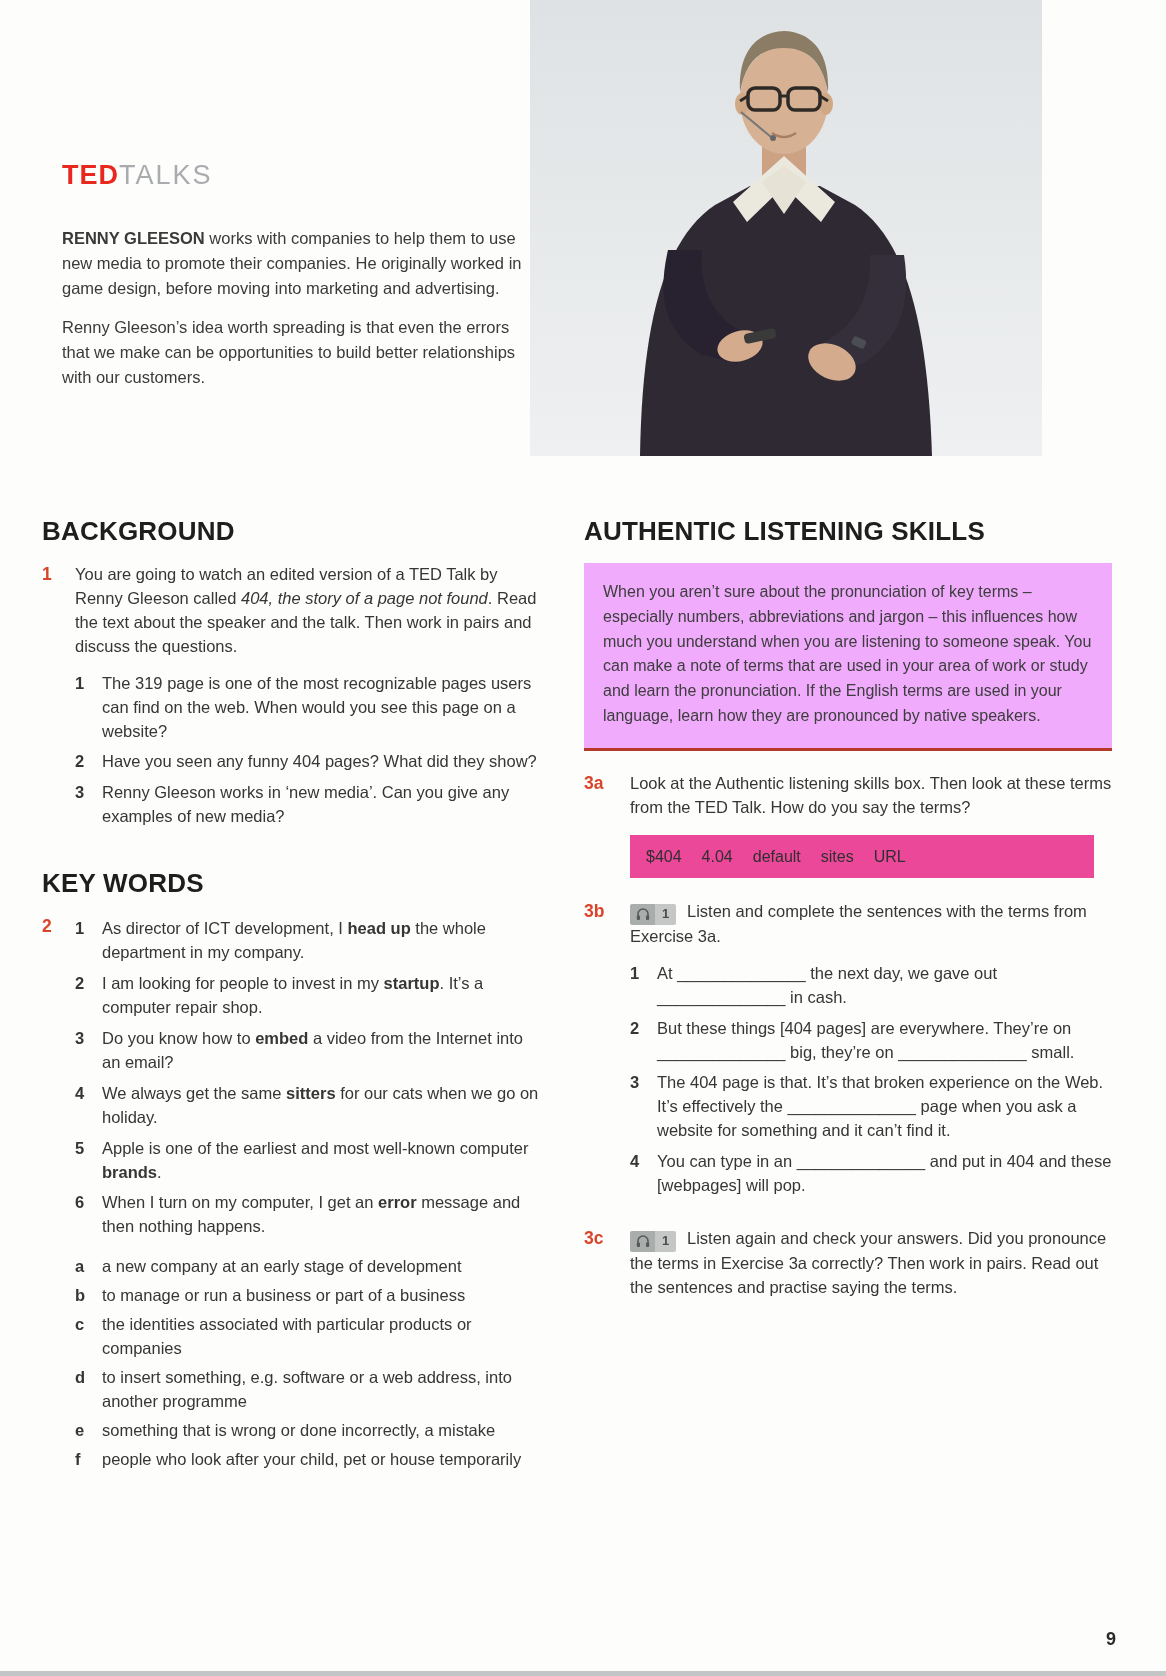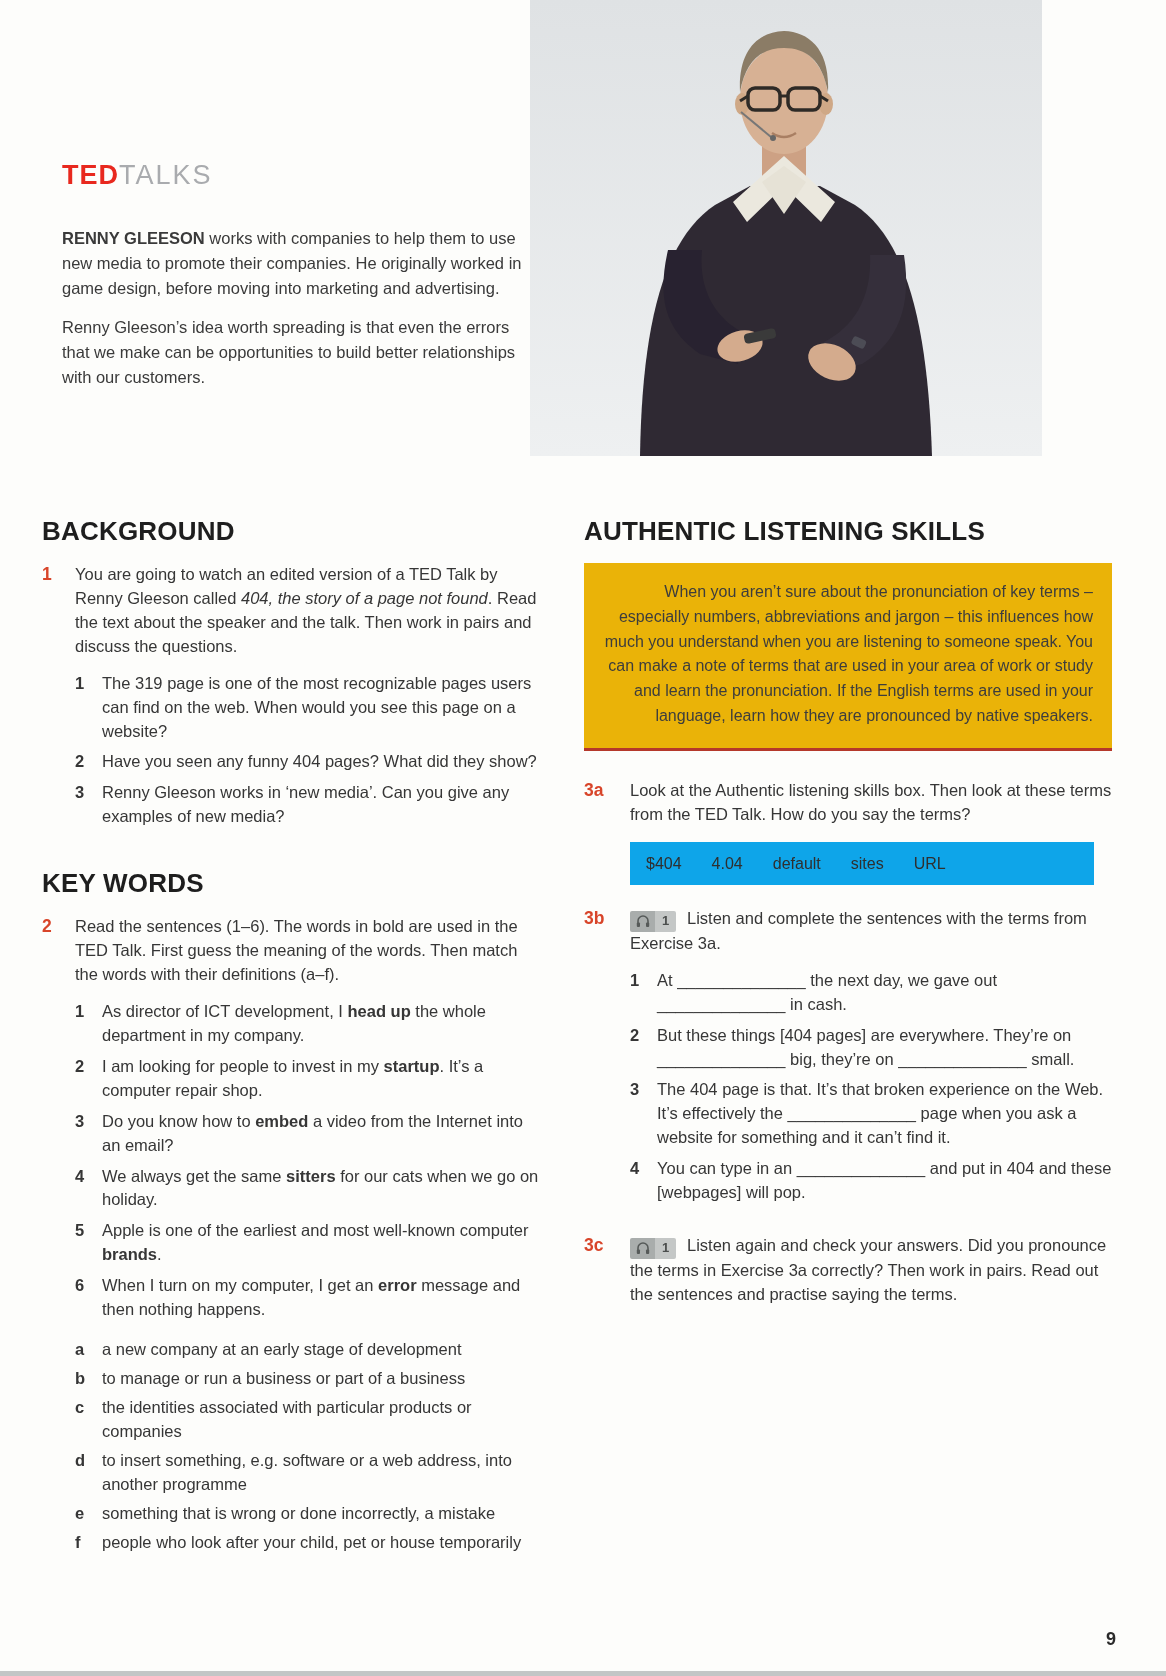--- a/index.html
+++ b/index.html
@@ -24,45 +24,44 @@
 
   
   .col-left  { position:absolute; left:42px;  top:516px; width:502px; }
   .col-right { position:absolute; left:584px; top:516px; width:528px; }
 
   .section-title { font-size:26px; font-weight:bold; color:#1e1e1e; letter-spacing:0.2px; margin:0 0 16px; }
   .section-title.spaced { margin-top:32px; }
   .section-subtitle { font-size:19px; color:#cf3a20; margin:-10px 0 18px; }
 
   .skills-box {
-    background:#eab308; border-bottom:3px solid #b5382b;
+    background:#f0abfc; border-bottom:3px solid #b5382b;
     padding:17px 19px 19px; font-size:16px; line-height:1.55; color:#3d3d3d;
-    margin-bottom:28px;
-    text-align:right;
+    margin-bottom:21px;
   }
 
   .exercise { display:flex; margin-bottom:22px; }
   .ex-num { flex:0 0 33px; color:#d8452a; font-weight:bold; font-size:17.5px; padding-top:1px; }
   .ex-num.wide { flex:0 0 46px; }
   .ex-body { flex:1; font-size:16.5px; line-height:1.45; color:#363636; }
   .ex-body .intro { margin-bottom:13px; }
 
   .sublist { margin-top:2px; }
   .sub-item { display:flex; margin-bottom:7px; }
   .sub-num { flex:0 0 27px; font-weight:bold; }
   .sub-text { flex:1; }
 
   .def-list { margin-top:16px; }
   .def-item { display:flex; margin-bottom:5px; }
   .def-letter { flex:0 0 27px; font-weight:bold; }
 
   .terms-box {
     margin-top:15px; margin-right:18px;
-    background:#0ea5e9; padding:10px 16px;
-    display:flex; gap:30px; font-size:16px; color:#2f2f2f;
+    background:#ec4899; padding:10px 16px;
+    display:flex; gap:20px; font-size:16px; color:#2f2f2f;
   }
 
   .audio-icon {
     display:inline-flex; height:21px; border-radius:2px; overflow:hidden;
     vertical-align:-4px; margin-right:11px;
   }
   .audio-icon .seg1 { background:#a9adac; width:25px; display:flex; align-items:center; justify-content:center; }
   .audio-icon .seg2 { background:#c4c7c6; width:21px; display:flex; align-items:center; justify-content:center;
                       font-size:13px; font-weight:bold; color:#4b4e4d; }
 
@@ -152,21 +151,20 @@
           </div>
         </div>
       </div>
     </div>
 
     <h2 class="section-title spaced">KEY WORDS</h2>
 
     <div class="exercise">
       <span class="ex-num">2</span>
       <div class="ex-body">
-        <p class="intro">Read the sentences (1–6). The words in bold are used in the TED Talk. First guess the meaning of the words. Then match the words with their definitions (a–f).</p>
 
         <div class="sublist">
           <div class="sub-item">
             <span class="sub-num">1</span>
             <span class="sub-text"><span>As director of ICT development, I </span><strong>head up</strong><span> the whole department in my company.</span></span>
           </div>
           <div class="sub-item">
             <span class="sub-num">2</span>
             <span class="sub-text"><span>I am looking for people to invest in my </span><strong>startup</strong><span>. It’s a computer repair shop.</span></span>
           </div>

